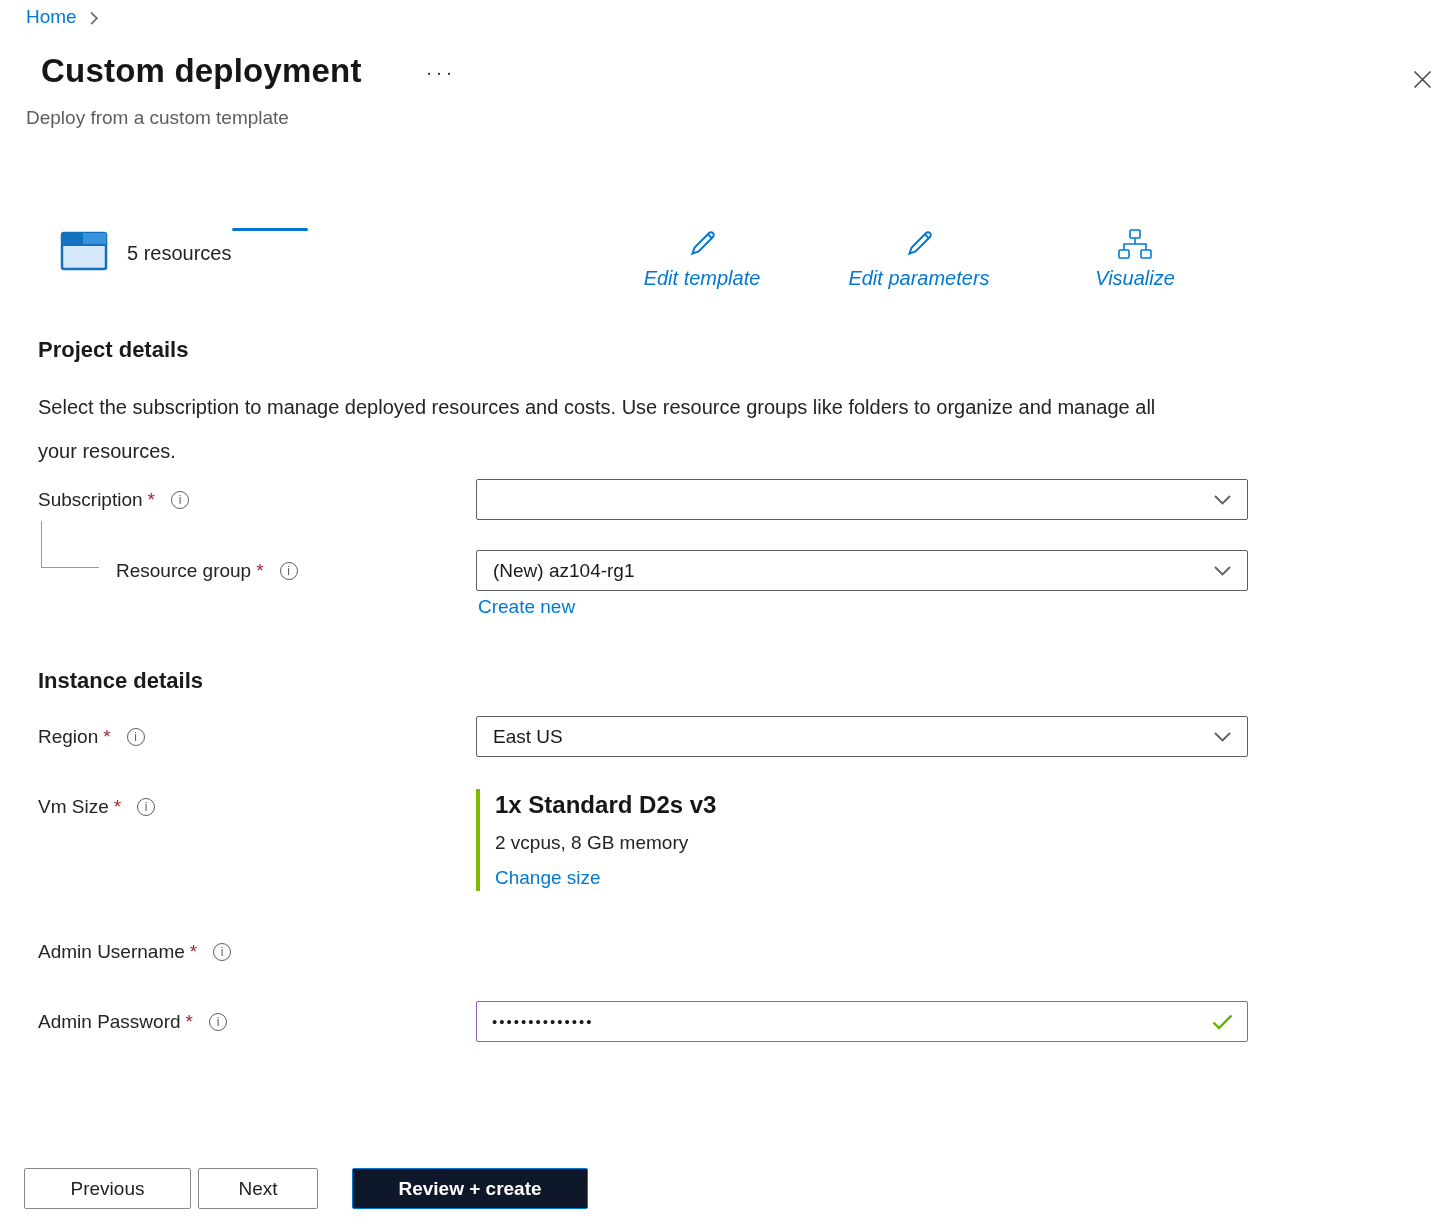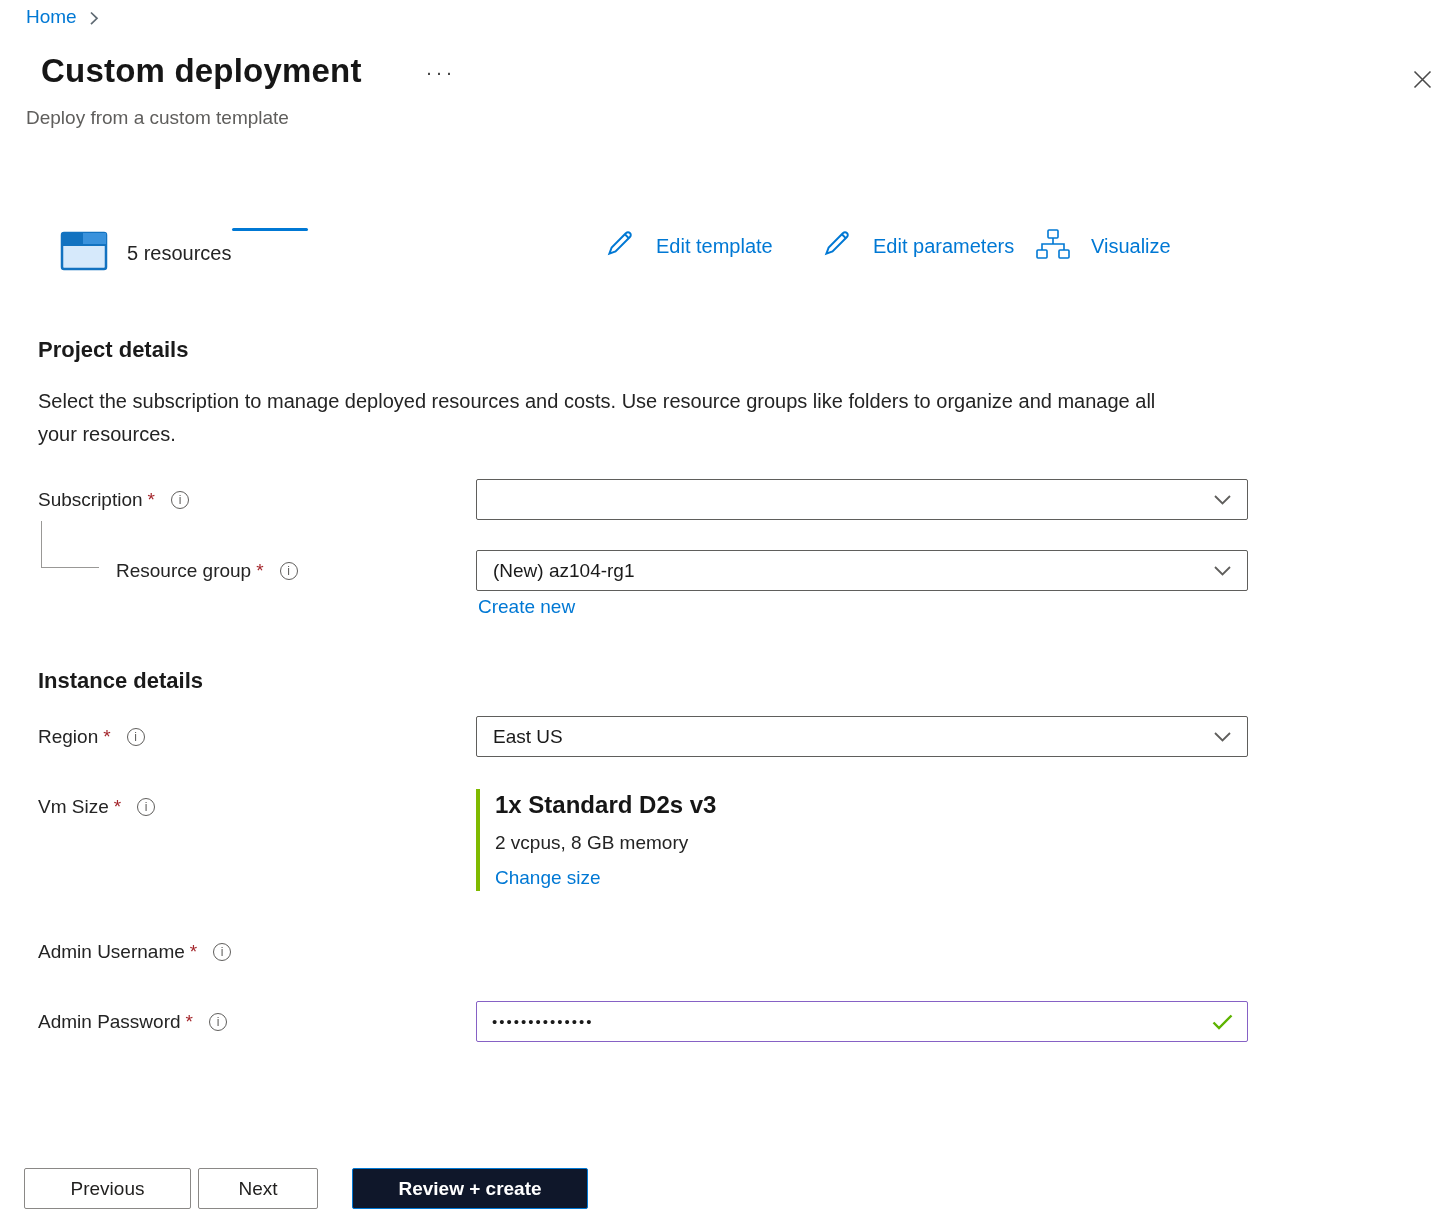--- a/index.html
+++ b/index.html
@@ -23,29 +23,29 @@
   
   .banner { position:absolute; top:150px; left:24px; right:0; height:82px; background:#f2edfb; display:flex; align-items:center; cursor:pointer; }
   .banner-icon { margin-left:31px; width:30px; height:30px; flex:0 0 auto; }
   .banner-text { margin-left:26px; font-size:19px; color:#1d1c1b; }
   .banner-arrow { margin-left:16px; font-size:22px; color:#1d1c1b; line-height:1; }
 
   
   .tmpl-icon { position:absolute; left:60px; top:231px; }
   .tmpl-res { position:absolute; left:127px; top:242px; font-size:20px; color:#242424; }
   .tmpl-frag { position:absolute; left:232px; top:228px; width:76px; height:3px; background:#0078d4; border-radius:2px; }
-  .tmpl-action { position:absolute; top:228px; width:200px; display:flex; align-items:center; gap:20px; cursor:pointer; }
+  .tmpl-action { position:absolute; top:228px; width:200px; display:flex; flex-direction:column; align-items:center; gap:3px; cursor:pointer;font-style:italic; }
   .tmpl-action .lbl { font-size:20px; color:#0078d4; }
   .act-1 { left:602px; } .act-2 { left:819px; } .act-3 { left:1035px; }
 
   
   .sec-h { position:absolute; left:38px; font-size:22px; font-weight:700; color:#1a1a1a; }
   .sec-project { top:337px; }
   .sec-instance { top:668px; }
-  .desc { position:absolute; left:38px; top:385px; width:1150px; font-size:20px; line-height:33px; color:#242424; }
+  .desc { position:absolute; left:38px; top:385px; width:1150px; font-size:20px; line-height:44px; color:#242424; }
 
   
   .form-label { position:absolute; height:41px; display:flex; align-items:center; font-size:19px; color:#242424; }
   .req { color:#a4262c; margin-left:5px; }
   .info { display:inline-flex; width:18px; height:18px; border:1px solid #5f5e5c; border-radius:50%; font-size:12px; color:#5f5e5c; align-items:center; justify-content:center; margin-left:16px; font-style:normal; cursor:default; }
 
   .dropdown { position:absolute; left:476px; width:772px; height:41px; border:1px solid #5f5e5c; border-radius:2px; background:#fff; display:flex; align-items:center; padding:0 16px; font-size:19px; color:#1a1a1a; cursor:pointer; }
   .dd-chev { margin-left:auto; display:flex; }
 
   .connector { position:absolute; left:41px; top:521px; width:58px; height:47px; border-left:1px solid #999896; border-bottom:1px solid #999896; }

